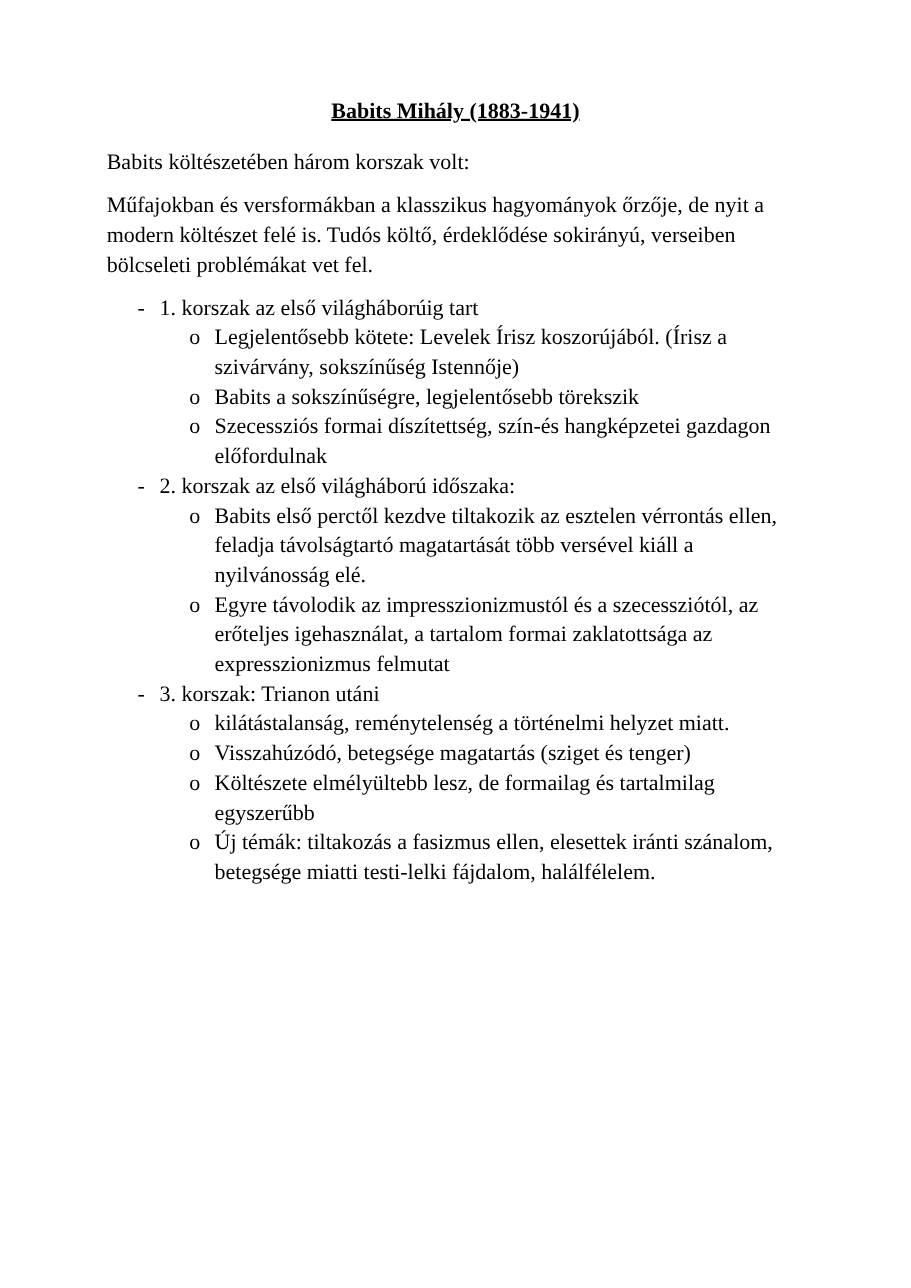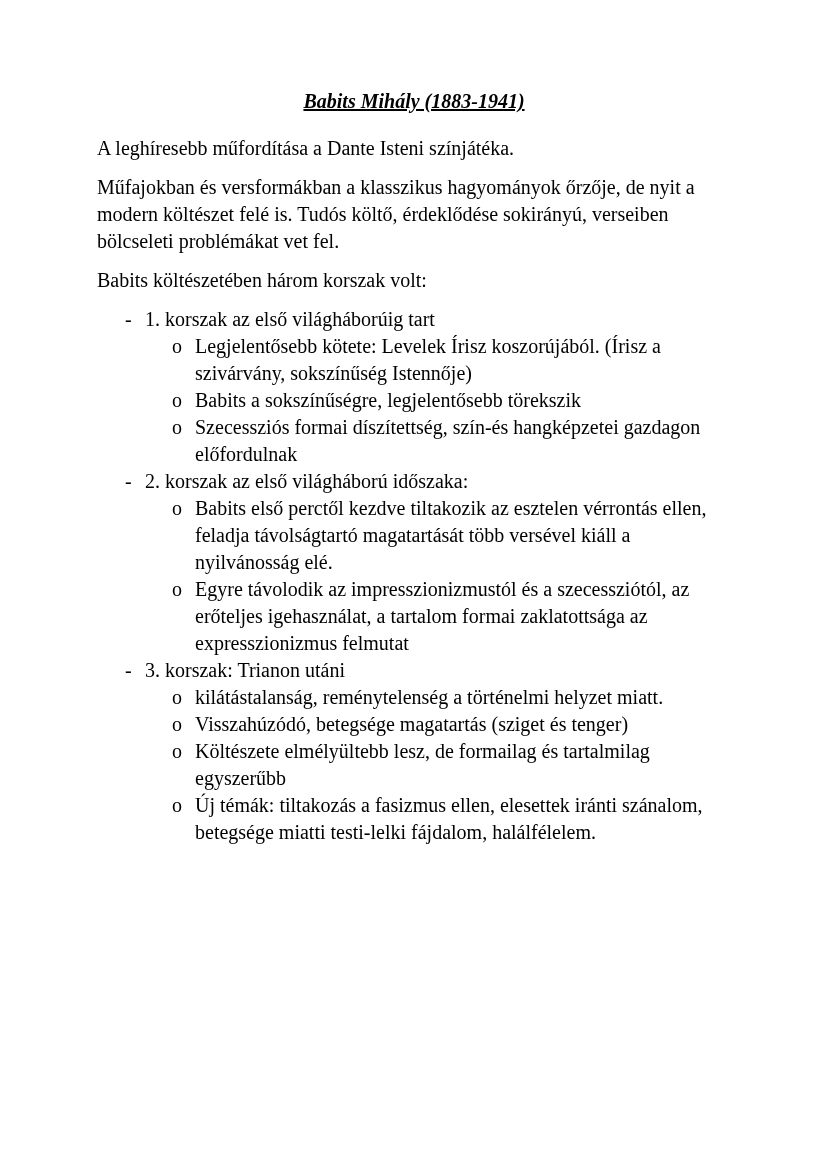--- a/index.html
+++ b/index.html
@@ -16,21 +16,20 @@
     color: #000000;
     font-family: "Liberation Serif", "DejaVu Serif", serif;
     font-size: 20px;
     line-height: 1.35;
     box-sizing: border-box;
     padding: 88px 97px 60px 97px;
   }
   .doc-title {
     font-size: 20px;
     font-weight: bold;
-    font-style: italic;
     text-decoration: underline;
     text-align: center;
     margin: 0 0 20px 0;
   }
   .doc-paragraph {
     margin: 0 0 12px 0;
   }
   .outline {
     margin-top: 2px;
   }
@@ -56,23 +55,22 @@
     font-family: Liberation Serif, serif;
   }
 </style>
 </head>
 <body>
 
 <div class="page">
   <h1 class="doc-title">Babits Mihály (1883-1941)</h1>
 
   <div id="paragraphs">
-      <p class="doc-paragraph">A leghíresebb műfordítása a Dante Isteni színjátéka.</p>
+      <p class="doc-paragraph">Babits költészetében három korszak volt:</p>
       <p class="doc-paragraph">Műfajokban és versformákban a klasszikus hagyományok őrzője, de nyit a modern költészet felé is. Tudós költő, érdeklődése sokirányú, verseiben bölcseleti problémákat vet fel.</p>
-      <p class="doc-paragraph">Babits költészetében három korszak volt:</p>
     </div>
 
   <div id="outline" class="outline">
       <div class="outline-item-l1">
         <span class="marker">-</span>
         <div class="item-text">1. korszak az első világháborúig tart</div>
       </div>
       <div class="outline-item-l2">
         <span class="marker">o</span>
         <div class="item-text">Legjelentősebb kötete: Levelek Írisz koszorújából. (Írisz a szivárvány, sokszínűség Istennője)</div>

